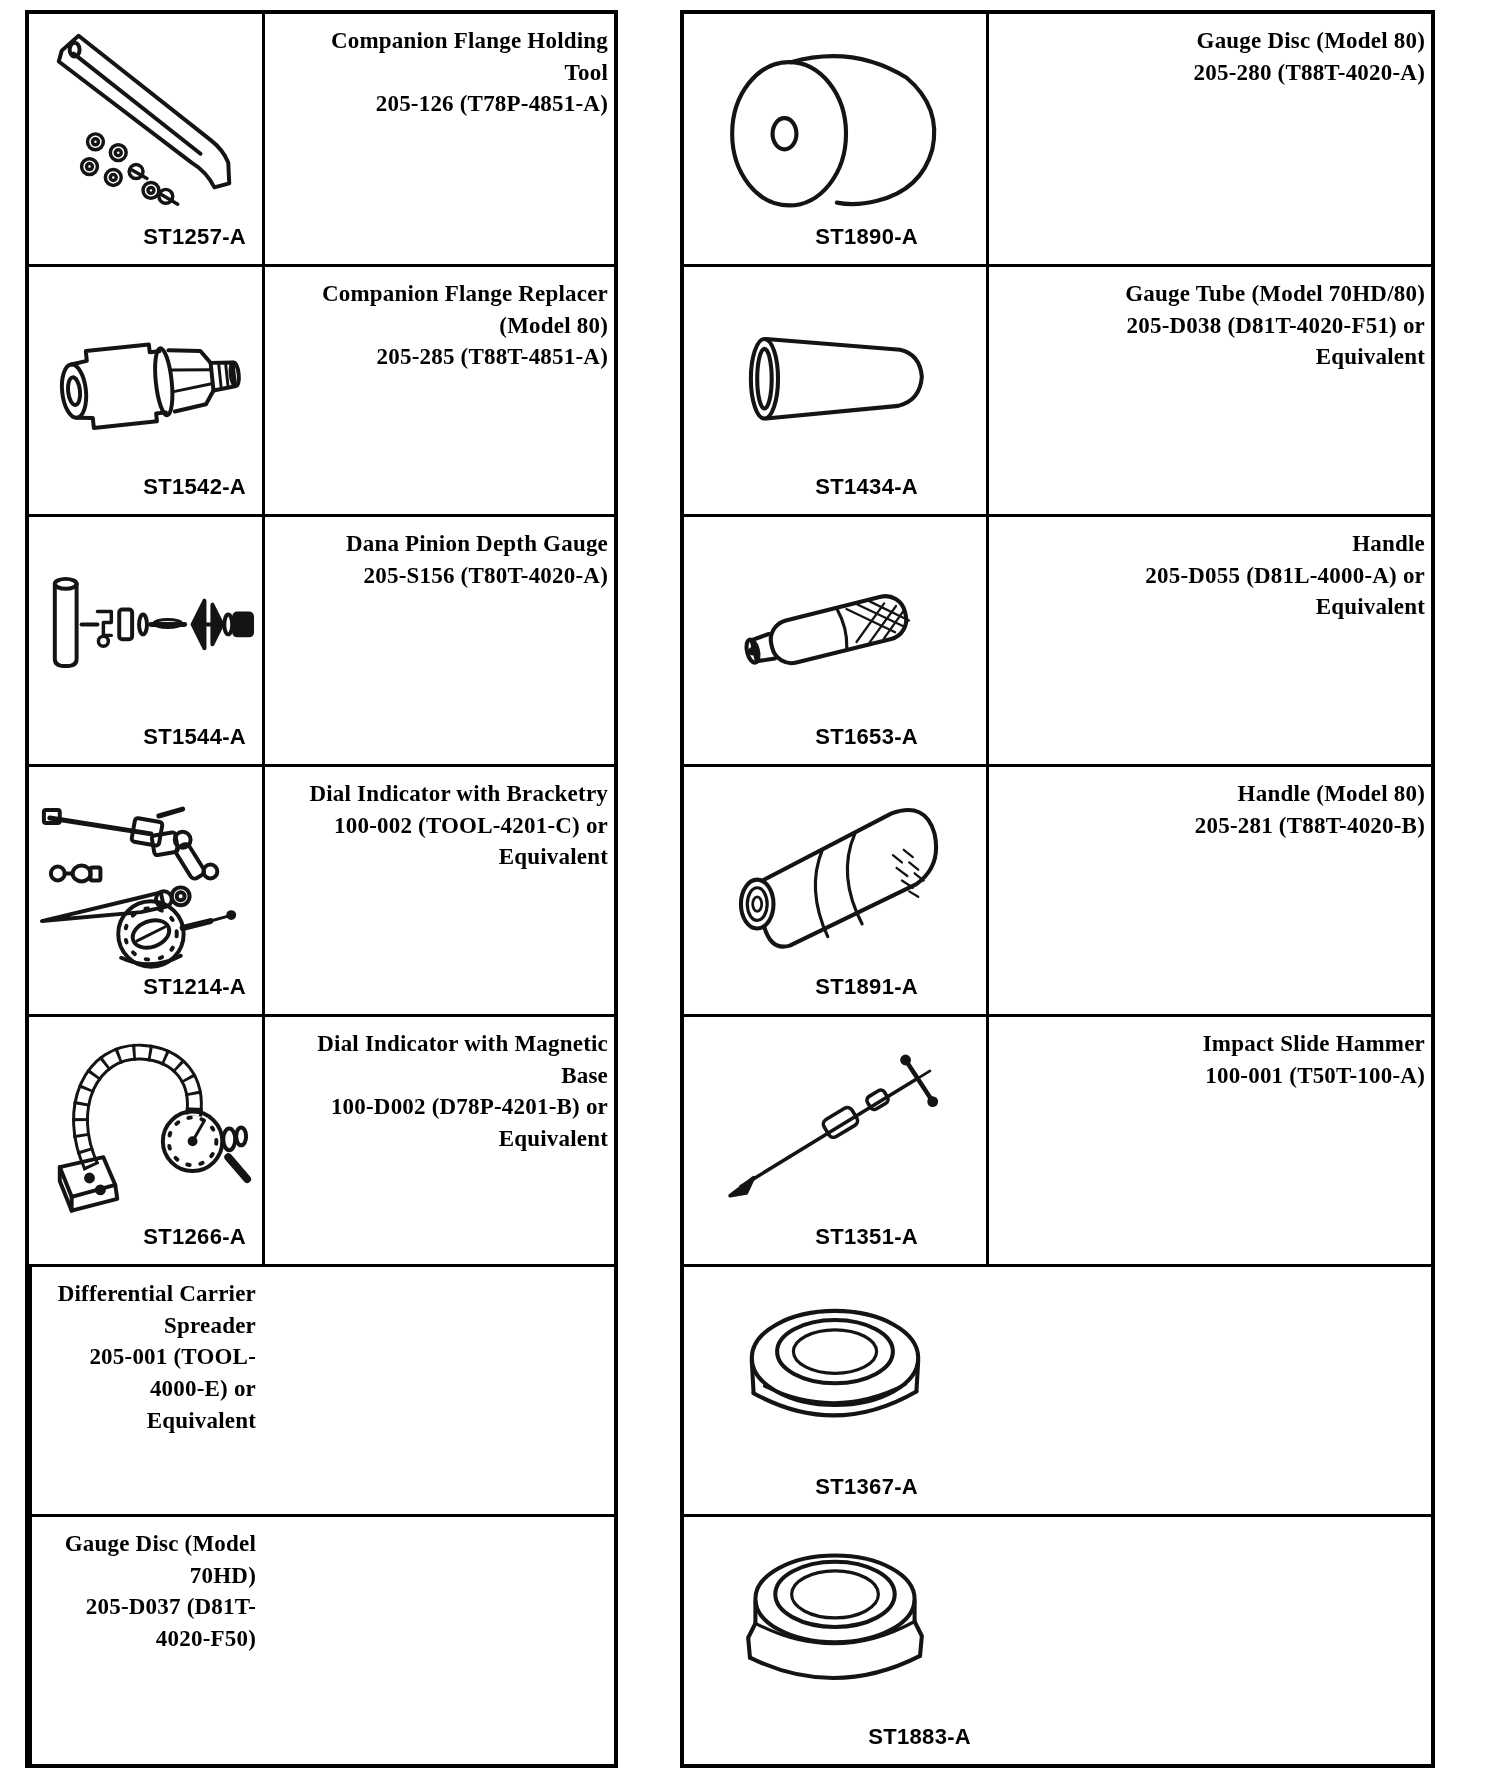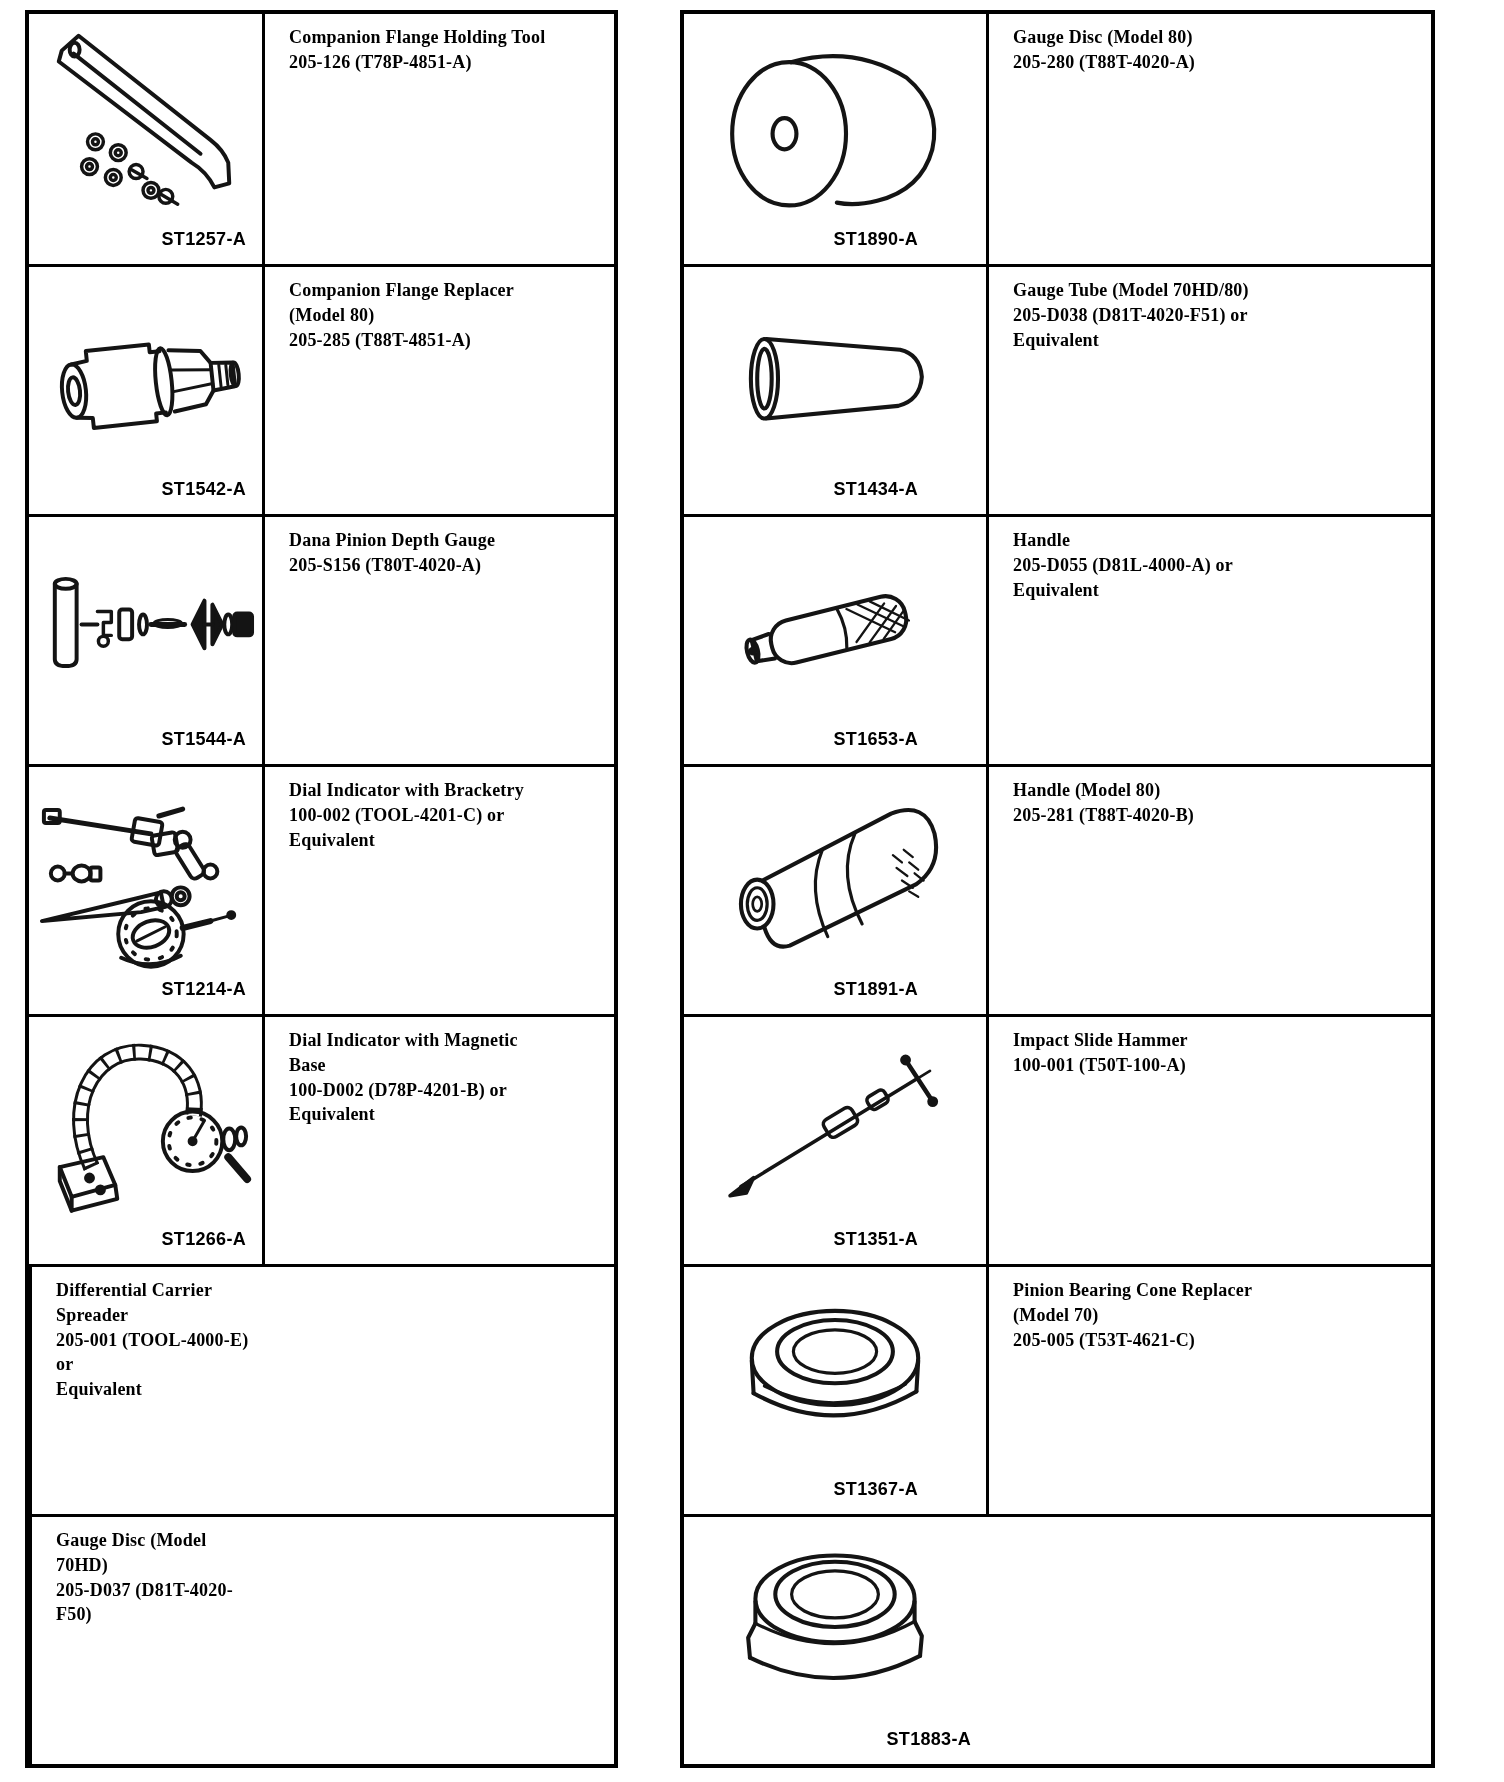--- a/index.html
+++ b/index.html
@@ -19,27 +19,27 @@
   .left  .row { grid-template-columns:233px 1fr; }
   .right .row { grid-template-columns:302px 1fr; }
   .img-cell { position:relative; min-height:0; }
   .img-cell svg {
     position:absolute; left:5px; top:5px;
     width:calc(100% - 10px); height:calc(100% - 48px);
   }
   .txt-cell {
     border-left:3px solid #000;
     padding:11px 6px 10px 24px;
-    font-size:18px; line-height:1.38; font-weight:bold;
-    white-space:pre-line; letter-spacing:0.2px;
+    font-size:23px; line-height:1.38; font-weight:bold;
+    white-space:pre-line; letter-spacing:0.2px;text-align:right;
   }
   .code {
     position:absolute; bottom:14px; right:16px;
     font-family:"Liberation Sans", sans-serif;
-    font-weight:bold; font-size:18px; letter-spacing:0.3px;
+    font-weight:bold; font-size:22px; letter-spacing:0.3px;
   }
   .right .code { right:68px; }
   .right .row7 .code { right:15px; }
 </style>
 </head>
 <body>
 
 <div class="page">
 
   <div class="tool-table left">
@@ -307,23 +307,20 @@
             <ellipse cx="150" cy="88" rx="64" ry="35"></ellipse>
             <ellipse cx="150" cy="88" rx="46" ry="24" stroke-width="3.5"></ellipse>
             <path d="M58 98 L60 134"></path>
             <path d="M242 98 L240 132"></path>
             <path d="M60 134 Q150 184 240 132"></path>
             <path d="M72 126 Q150 164 228 124" stroke-width="3.5"></path>
           </g>
         </svg>
         <span class="code">ST1367-A</span>
       </div>
-      <div class="txt-cell">Pinion Bearing Cone Replacer
-(Model 70)
-205-005 (T53T-4621-C)</div>
     </div>
 
     <div class="row row7">
       <div class="img-cell">
         <svg viewBox="0 0 300 220" preserveAspectRatio="xMidYMid meet">
           <g stroke="#141414" fill="none" stroke-width="4.5" stroke-linecap="round" stroke-linejoin="round">
             <ellipse cx="150" cy="85" rx="88" ry="48"></ellipse>
             <ellipse cx="150" cy="80" rx="66" ry="36"></ellipse>
             <ellipse cx="150" cy="80" rx="48" ry="26" stroke-width="3.5"></ellipse>
             <path d="M62 88 V112"></path>

